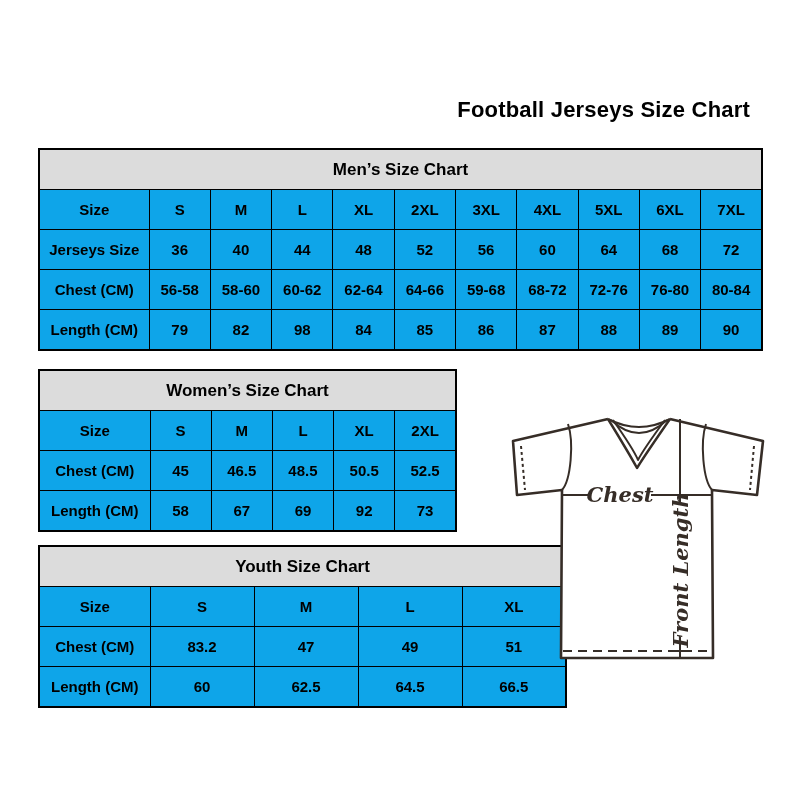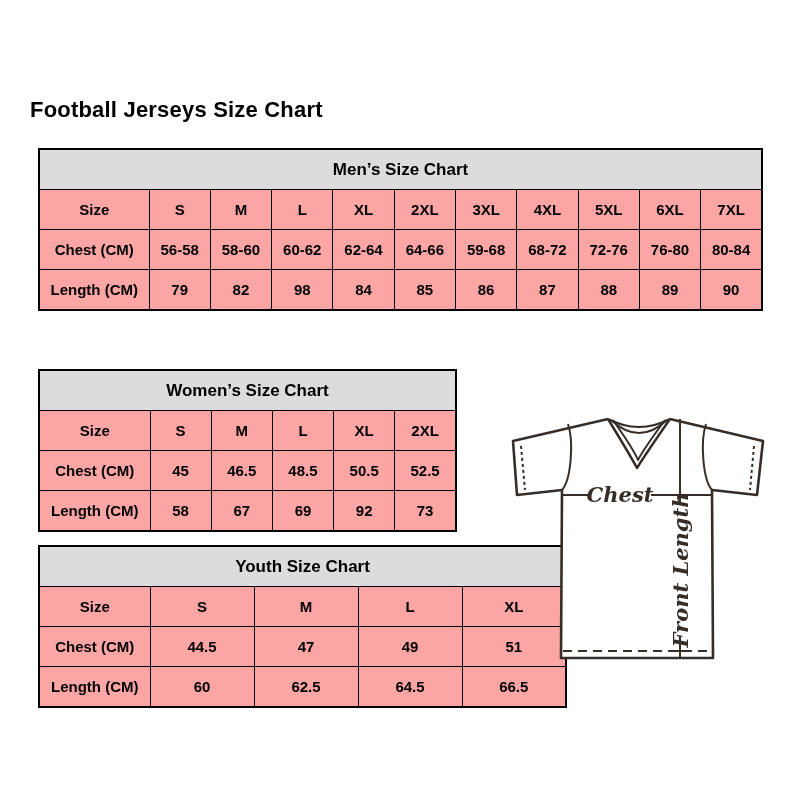--- a/index.html
+++ b/index.html
@@ -2,25 +2,25 @@
 <html><head>
 <meta charset="utf-8">
 <style>
   html,body{margin:0;padding:0;}
   body{
     width:800px;height:800px;background:#ffffff;position:relative;overflow:hidden;
     font-family:"Liberation Sans",sans-serif;color:#000;
   }
   .page-title{
     position:absolute;left:30px;top:97px;width:720px;
-    text-align:left;font-size:22px;font-weight:bold;letter-spacing:0.2px;
+    text-align:right;font-size:22px;font-weight:bold;letter-spacing:0.2px;
   }
   table.size-table{
     position:absolute;border-collapse:collapse;table-layout:fixed;
-    border:2px solid #000;background:#fca5a5;
+    border:2px solid #000;background:#0ea5e9;
   }
   table.size-table td{
     border:1.5px solid #000;text-align:center;vertical-align:middle;
     font-weight:bold;font-size:15px;padding:0;overflow:hidden;white-space:nowrap;
   }
   table.size-table td.tbl-title{
     background:#dcdcdc;font-size:17px;height:39px;
   }
   table.size-table tr{height:40px;}
   #mens-table{left:38px;top:148px;width:725px;}
@@ -62,20 +62,33 @@
     <td>L</td>
     <td>XL</td>
     <td>2XL</td>
     <td>3XL</td>
     <td>4XL</td>
     <td>5XL</td>
     <td>6XL</td>
     <td>7XL</td>
   </tr>
   <tr>
+    <td>Jerseys Size</td>
+    <td>36</td>
+    <td>40</td>
+    <td>44</td>
+    <td>48</td>
+    <td>52</td>
+    <td>56</td>
+    <td>60</td>
+    <td>64</td>
+    <td>68</td>
+    <td>72</td>
+  </tr>
+  <tr>
     <td>Chest (CM)</td>
     <td>56-58</td>
     <td>58-60</td>
     <td>60-62</td>
     <td>62-64</td>
     <td>64-66</td>
     <td>59-68</td>
     <td>68-72</td>
     <td>72-76</td>
     <td>76-80</td>
@@ -151,21 +164,21 @@
   </tr>
   <tr>
     <td>Size</td>
     <td>S</td>
     <td>M</td>
     <td>L</td>
     <td>XL</td>
   </tr>
   <tr>
     <td>Chest (CM)</td>
-    <td>44.5</td>
+    <td>83.2</td>
     <td>47</td>
     <td>49</td>
     <td>51</td>
   </tr>
   <tr>
     <td>Length (CM)</td>
     <td>60</td>
     <td>62.5</td>
     <td>64.5</td>
     <td>66.5</td>

